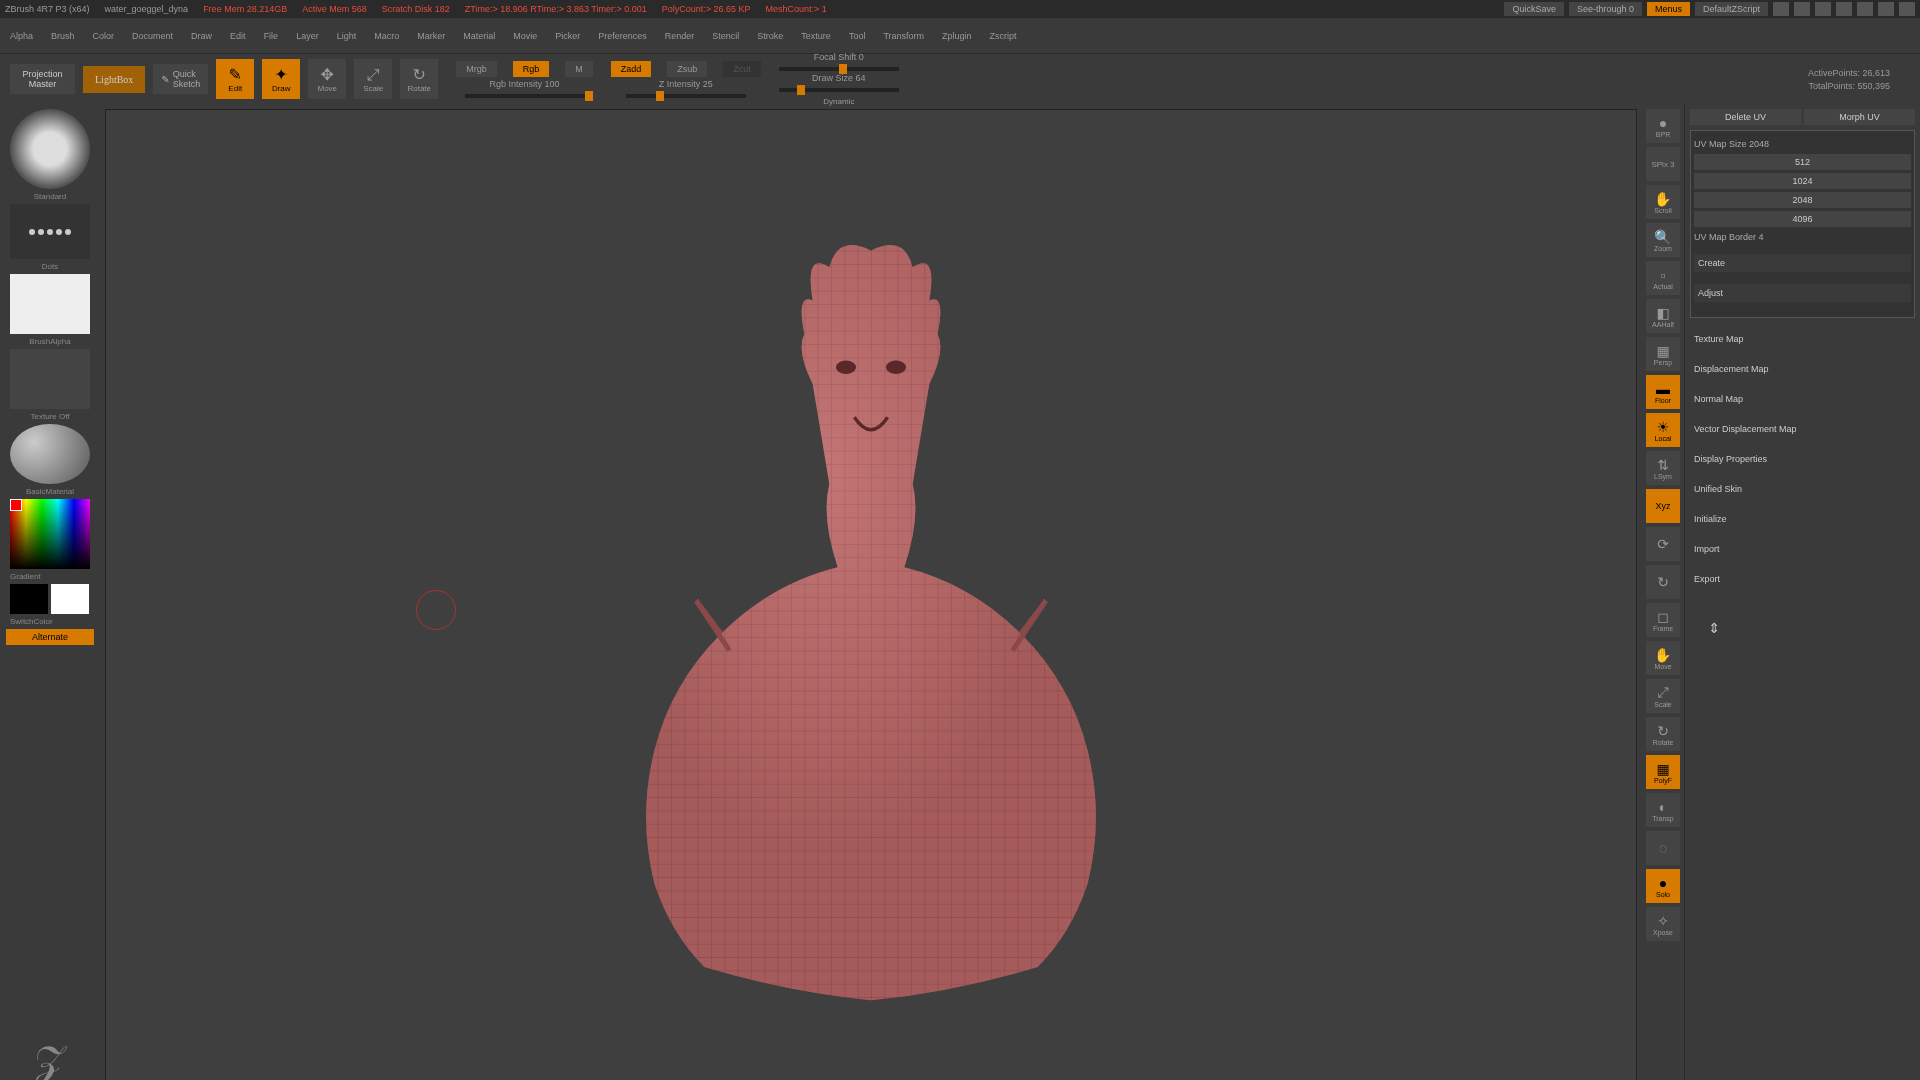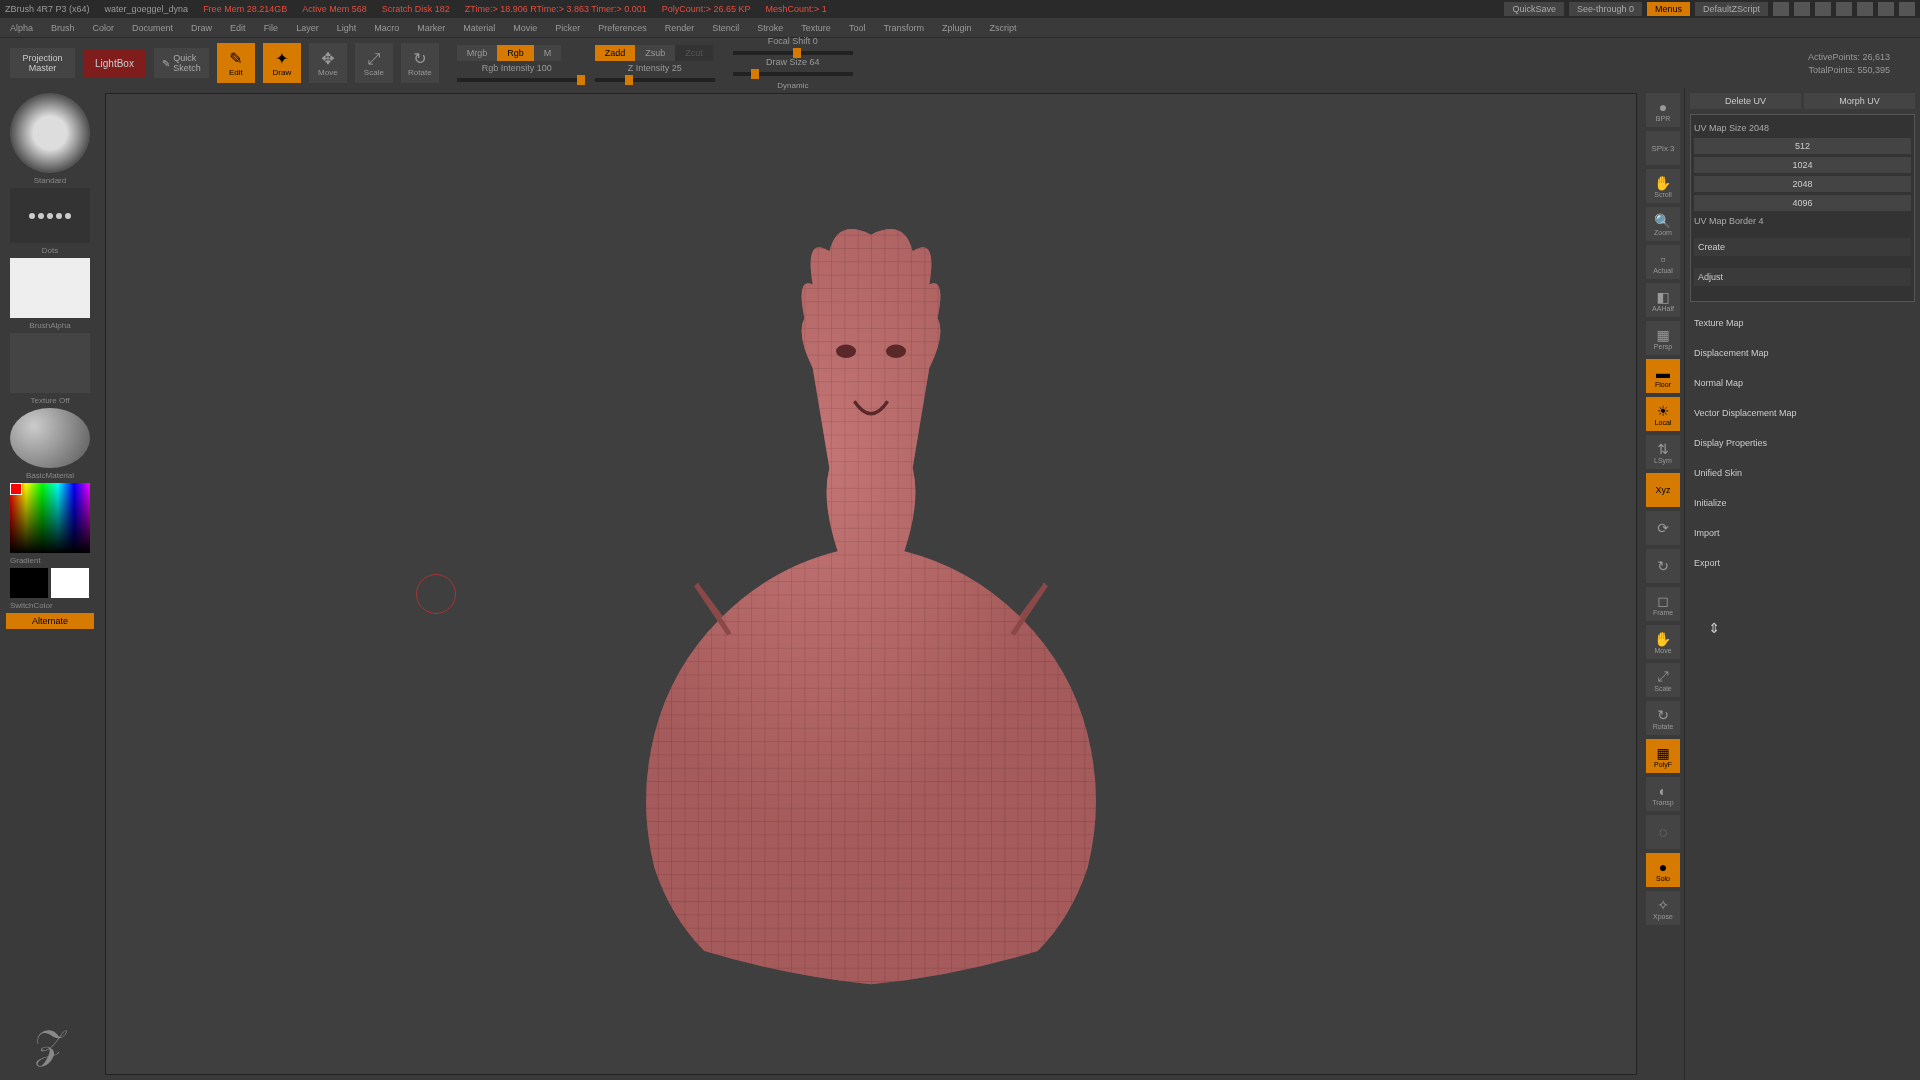--- a/index.html
+++ b/index.html
@@ -9,33 +9,33 @@
     .title-bar { background: #2a2a2a; height: 18px; display: flex; align-items: center; padding: 0 5px; justify-content: space-between; }
     .title-left { display: flex; gap: 15px; }
     .title-left span { color: #999; font-size: 9px; }
     .title-left .red { color: #e74c3c; }
     .title-right { display: flex; gap: 5px; align-items: center; }
     .title-btn { background: #444; padding: 2px 8px; font-size: 9px; color: #aaa; }
     .title-btn.orange { background: #d67b00; color: #000; }
     .title-icon { width: 16px; height: 14px; background: #555; display: inline-block; }
     
     
-    .menu-bar { background: #3a3a3a; height: 20px; display: flex; align-items: center; padding: 0 10px; gap: 18px; border-bottom: 1px solid #2a2a2a; }
+    .menu-bar { background: #3a3a3a; height: 36px; display: flex; align-items: center; padding: 0 10px; gap: 18px; border-bottom: 1px solid #2a2a2a; }
     .menu-bar span { color: #999; font-size: 9px; cursor: pointer; }
     
     
     .toolbar { background: #3a3a3a; height: 50px; display: flex; align-items: center; padding: 0 10px; gap: 8px; }
     .proj-master { background: #444; padding: 5px 8px; text-align: center; font-size: 9px; color: #ccc; width: 65px; }
-    .lightbox { background: #7f1d1d; padding: 8px 12px; font-size: 10px; color: #ccc; }
+    .lightbox { background: #a16207; padding: 8px 12px; font-size: 10px; color: #ccc; font-family: Liberation Serif, serif; }
     .quick-sketch { display: flex; align-items: center; gap: 3px; background: #444; padding: 5px 8px; }
     .tool-icon { width: 38px; height: 40px; background: #444; display: flex; flex-direction: column; align-items: center; justify-content: center; font-size: 8px; color: #999; }
     .tool-icon.active { background: #d67b00; color: #000; }
     .tool-icon .icon-sym { font-size: 16px; }
     
-    .mode-group { display: flex; align-items: center; gap: 0; }
+    .mode-group { display: flex; align-items: center; gap: 16px; }
     .mode-btn { padding: 3px 10px; font-size: 9px; background: #444; color: #999; }
     .mode-btn.active { background: #d67b00; color: #000; }
     .mode-btn.disabled { background: #333; color: #555; }
     
     .slider-group { display: flex; flex-direction: column; gap: 2px; margin-left: 10px;}
     .slider-row { display: flex; align-items: center; gap: 5px; font-size: 9px; color: #999; flex-direction: column; }
     .slider-track { width: 120px; height: 4px; background: #222; position: relative; }
     .slider-thumb { position: absolute; width: 8px; height: 10px; background: #d67b00; top: -3px; }
     
     .stats { margin-left: auto; display: flex; flex-direction: column; gap: 3px; font-size: 9px; color: #999; text-align: right; padding-right: 20px; }

